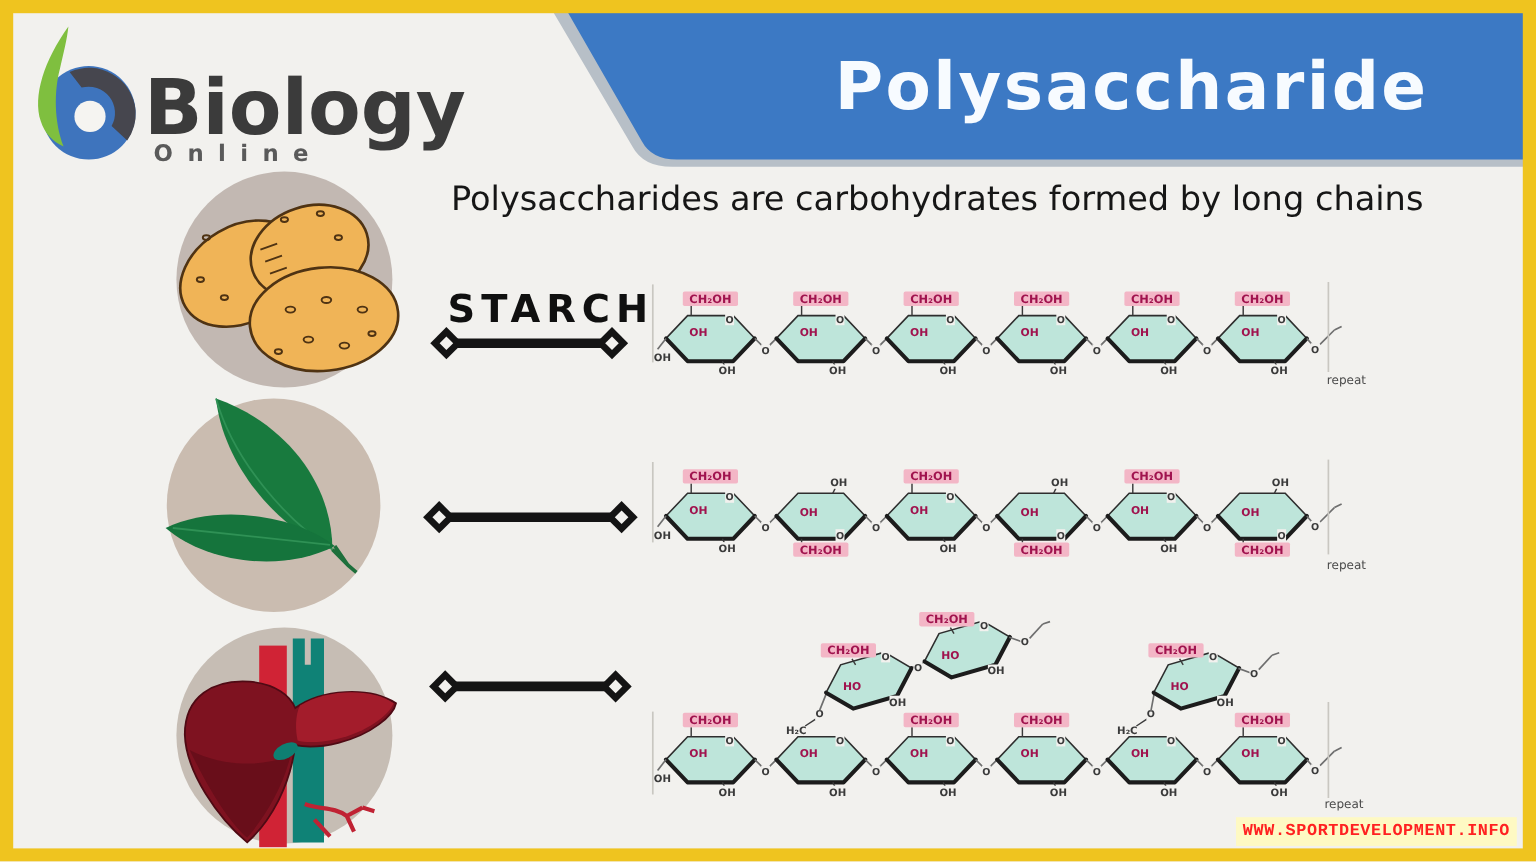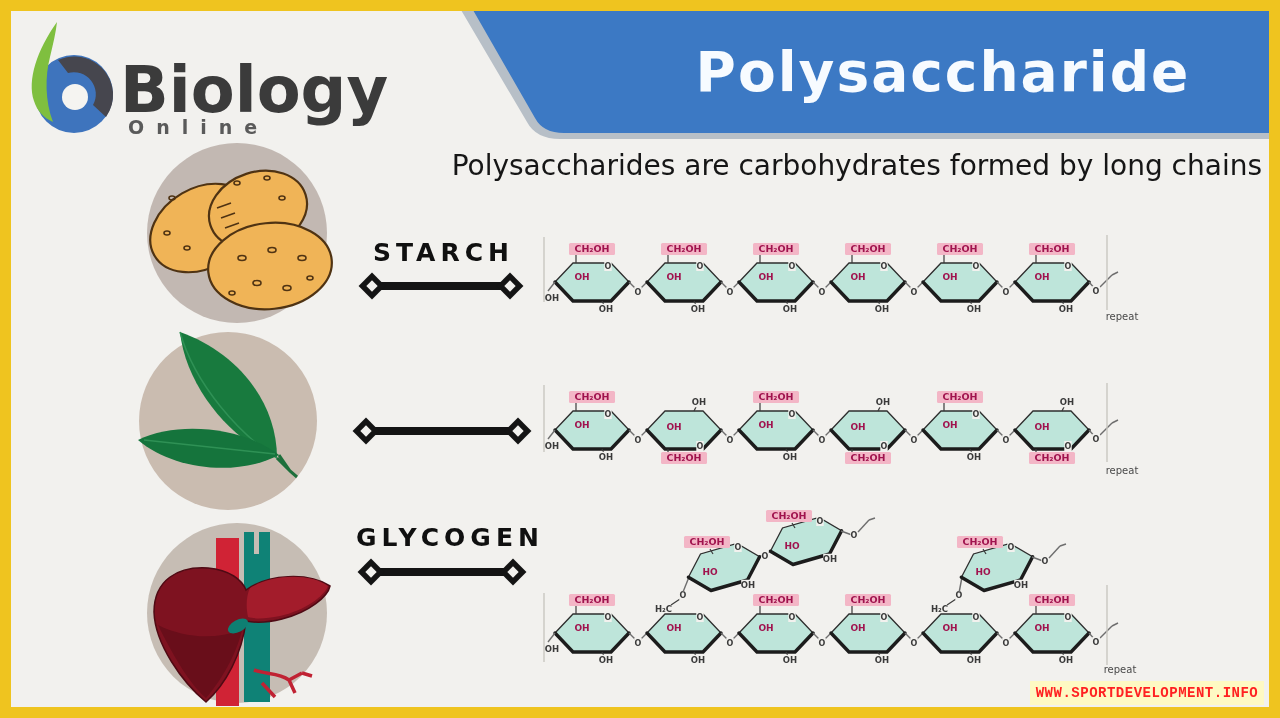--- a/index.html
+++ b/index.html
@@ -1,21 +1,21 @@
 <!DOCTYPE html>
 <html><head>
 <meta charset="utf-8">
 <style>
   html,body{margin:0;padding:0;}
   #page{position:relative;width:1280px;height:718px;background:#f2f1ee;overflow:hidden;font-family:"DejaVu Sans",sans-serif;}
   #frame{position:absolute;inset:0;border:11px solid #efc41f;pointer-events:none;z-index:50;}
   #logo-svg{position:absolute;left:20px;top:14px;z-index:5;}
   #banner-svg{position:absolute;left:0;top:0;z-index:4;}
-  #description{position:absolute;top:145px;left:300px;right:18px;text-align:right;font-size:28px;line-height:41px;color:#161616;z-index:6;}
-  .row-label{position:absolute;font-weight:bold;font-size:25px;letter-spacing:5px;color:#101010;z-index:6;font-family:"DejaVu Sans",sans-serif;}
+  #description{position:absolute;top:145px;left:300px;right:18px;text-align:center;font-size:28px;line-height:41px;color:#161616;z-index:6;}
+  .row-label{position:absolute;font-weight:bold;font-size:32px;letter-spacing:5px;color:#101010;z-index:6;font-family:"DejaVu Sans",sans-serif;}
   #label-starch{left:373px;top:238px;}
   #label-cellulose{left:350px;top:371px;}
   #label-glycogen{left:356px;top:523px;}
   #overlay{position:absolute;left:0;top:0;z-index:8;}
   .illus{position:absolute;z-index:3;}
   #watermark{position:absolute;left:1030px;top:681px;width:234px;height:24px;background:#fef9c3;color:#ff2121;font-family:Liberation Mono, monospace;font-weight:bold;font-size:14px;letter-spacing:0.5px;display:flex;align-items:center;justify-content:center;z-index:40;}
   #logo-sub{letter-spacing:12px;}
 </style>
 </head>
 <body>
@@ -35,21 +35,20 @@
     <path d="M 458 10 H 1280 V 139 H 560 Q 536 139 527 122 L 461 10 Z" fill="#b7bfc7"></path>
     <path d="M 468 10 H 1280 V 133 H 564 Q 543 133 535 118 L 473 10 Z" fill="#3c79c4"></path>
     <text x="943" y="91" text-anchor="middle" font-size="55" font-weight="bold" fill="#f7fbff" letter-spacing="2" font-family="DejaVu Sans, sans-serif">Polysaccharide</text>
   </svg>
 
   <div id="description">
     <div>Polysaccharides are carbohydrates formed by long chains</div>
   </div>
 
   <div class="row-label" id="label-starch">STARCH</div>
-  <div class="row-label" id="label-glycogen">GLYCOGEN</div>
 
   <svg class="illus" style="left:142px;top:138px" width="195" height="195">
     <circle cx="95" cy="95" r="90" fill="#c2b8b2"></circle>
     <g stroke="#4f3313" stroke-width="2.2" fill="#f0b457">
       <ellipse cx="60" cy="90" rx="55" ry="40" transform="rotate(-30 60 90)"></ellipse>
       <ellipse cx="116" cy="72" rx="50" ry="38" transform="rotate(-18 116 72)"></ellipse>
       <ellipse cx="128" cy="128" rx="62" ry="43" transform="rotate(-6 128 128)"></ellipse>
     </g>
     <g fill="none" stroke="#4f3313" stroke-width="1.6">
       <ellipse cx="30" cy="60" rx="3" ry="2"></ellipse>

